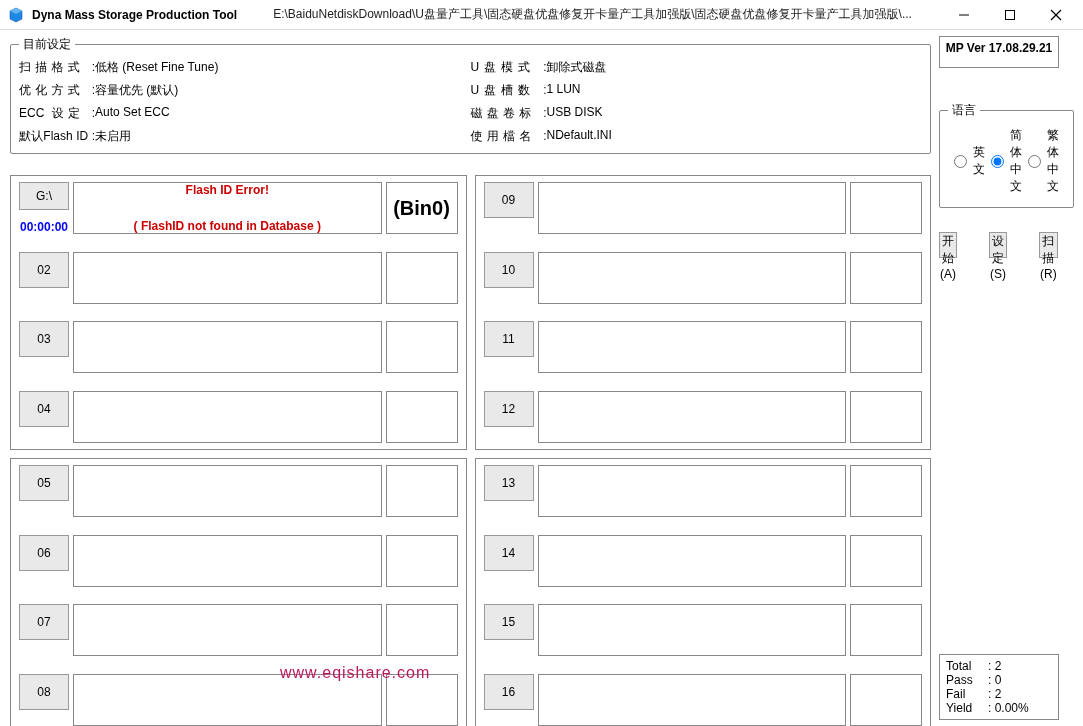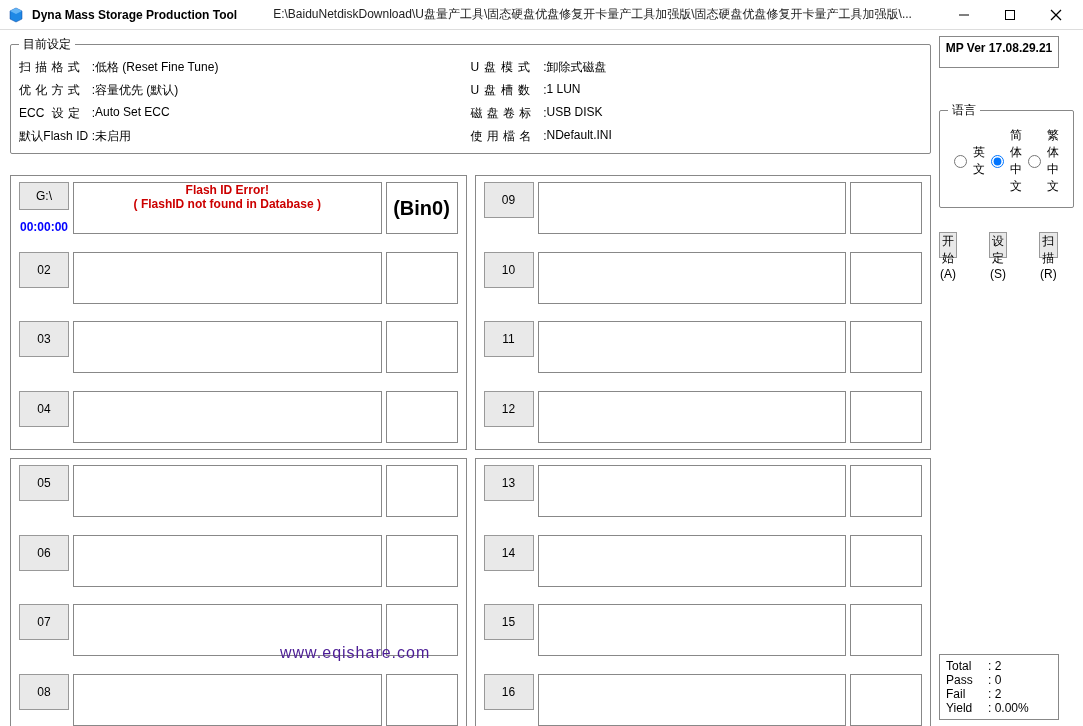--- a/index.html
+++ b/index.html
@@ -22,33 +22,33 @@
     .settings-row { display: flex; }
     .settings-label { width: 76px; text-align: justify; text-align-last: justify; }
     .settings-val { margin-left: 0; }
     .settings-label::after { content: " :"; }
     .slots-wrap { display: grid; grid-template-columns: 1fr 1fr; grid-template-rows: 1fr 1fr; gap: 8px; height: 558px; }
     .slot-panel { border: 1px solid #888; padding: 6px 8px; display: flex; flex-direction: column; justify-content: space-between; gap: 6px; }
     .slot-row { display: flex; align-items: stretch; height: 52px; gap: 4px; }
     .slot-btn-wrap { width: 50px; display: flex; flex-direction: column; align-items: center; }
     .slot-btn { width: 50px; height: 36px; border: 1px solid #999; background: #e9e9e9; display:flex; align-items:center; justify-content:center; cursor: pointer; }
     .slot-timer { margin-top: 10px; color: #0000ff; font-weight: bold; font-size: 12px; }
-    .slot-status { flex: 1; border: 1px solid #888; display:flex; flex-direction:column; align-items:center; justify-content:flex-start; text-align:center; font-weight: bold; }
+    .slot-status { flex: 1; border: 1px solid #888; display:flex; flex-direction:column; align-items:center; justify-content:space-between; text-align:center; font-weight: bold; }
     .slot-status.error { color: #cc0000; }
     .slot-bin { width: 72px; border: 1px solid #888; display:flex; align-items:center; justify-content:center; font-size: 20px; font-weight: bold; }
     .ver-box { height: 32px; border: 1px solid #888; display:flex; align-items:flex-start; justify-content:center; padding-top: 4px; margin-bottom: 34px; font-weight: bold; }
     .lang-fs { margin-bottom: 24px; }
     .lang-opts { display:flex; flex-direction:row; gap: 6px; padding: 4px 6px; }
     .lang-opt { display:flex; align-items:center; gap: 6px; }
     .action-btns { display:flex; flex-direction:row; gap: 32px; }
     .action-btn { height: 26px; border: 1px solid #999; background: #e9e9e9; cursor: pointer; }
     .stats-box { margin-top: auto; border: 1px solid #888; padding: 4px 6px; font-family: monospace; font-size: 12px; }
     .stats-row { display:flex; }
     .stats-label { width: 42px; }
-    .watermark { position:absolute; bottom: 64px; left: 280px; color: #4c1d95; font-size: 16px; font-family: Arial; letter-spacing: 1px; pointer-events:none; }
+    .watermark { position:absolute; bottom: 44px; left: 280px; color: #be185d; font-size: 16px; font-family: Arial; letter-spacing: 1px; pointer-events:none; }
   </style>
 </head>
 <body>
 
 <div class="titlebar">
   <span class="titlebar-icon">
     <svg viewBox="0 0 16 16">
         <polygon points="8,1 14,4 14,12 8,15 2,12 2,4" fill="#1e88e5" stroke="#0d47a1" stroke-width="0.5"></polygon>
         <polygon points="8,1 14,4 8,7 2,4" fill="#64b5f6"></polygon>
       </svg>

